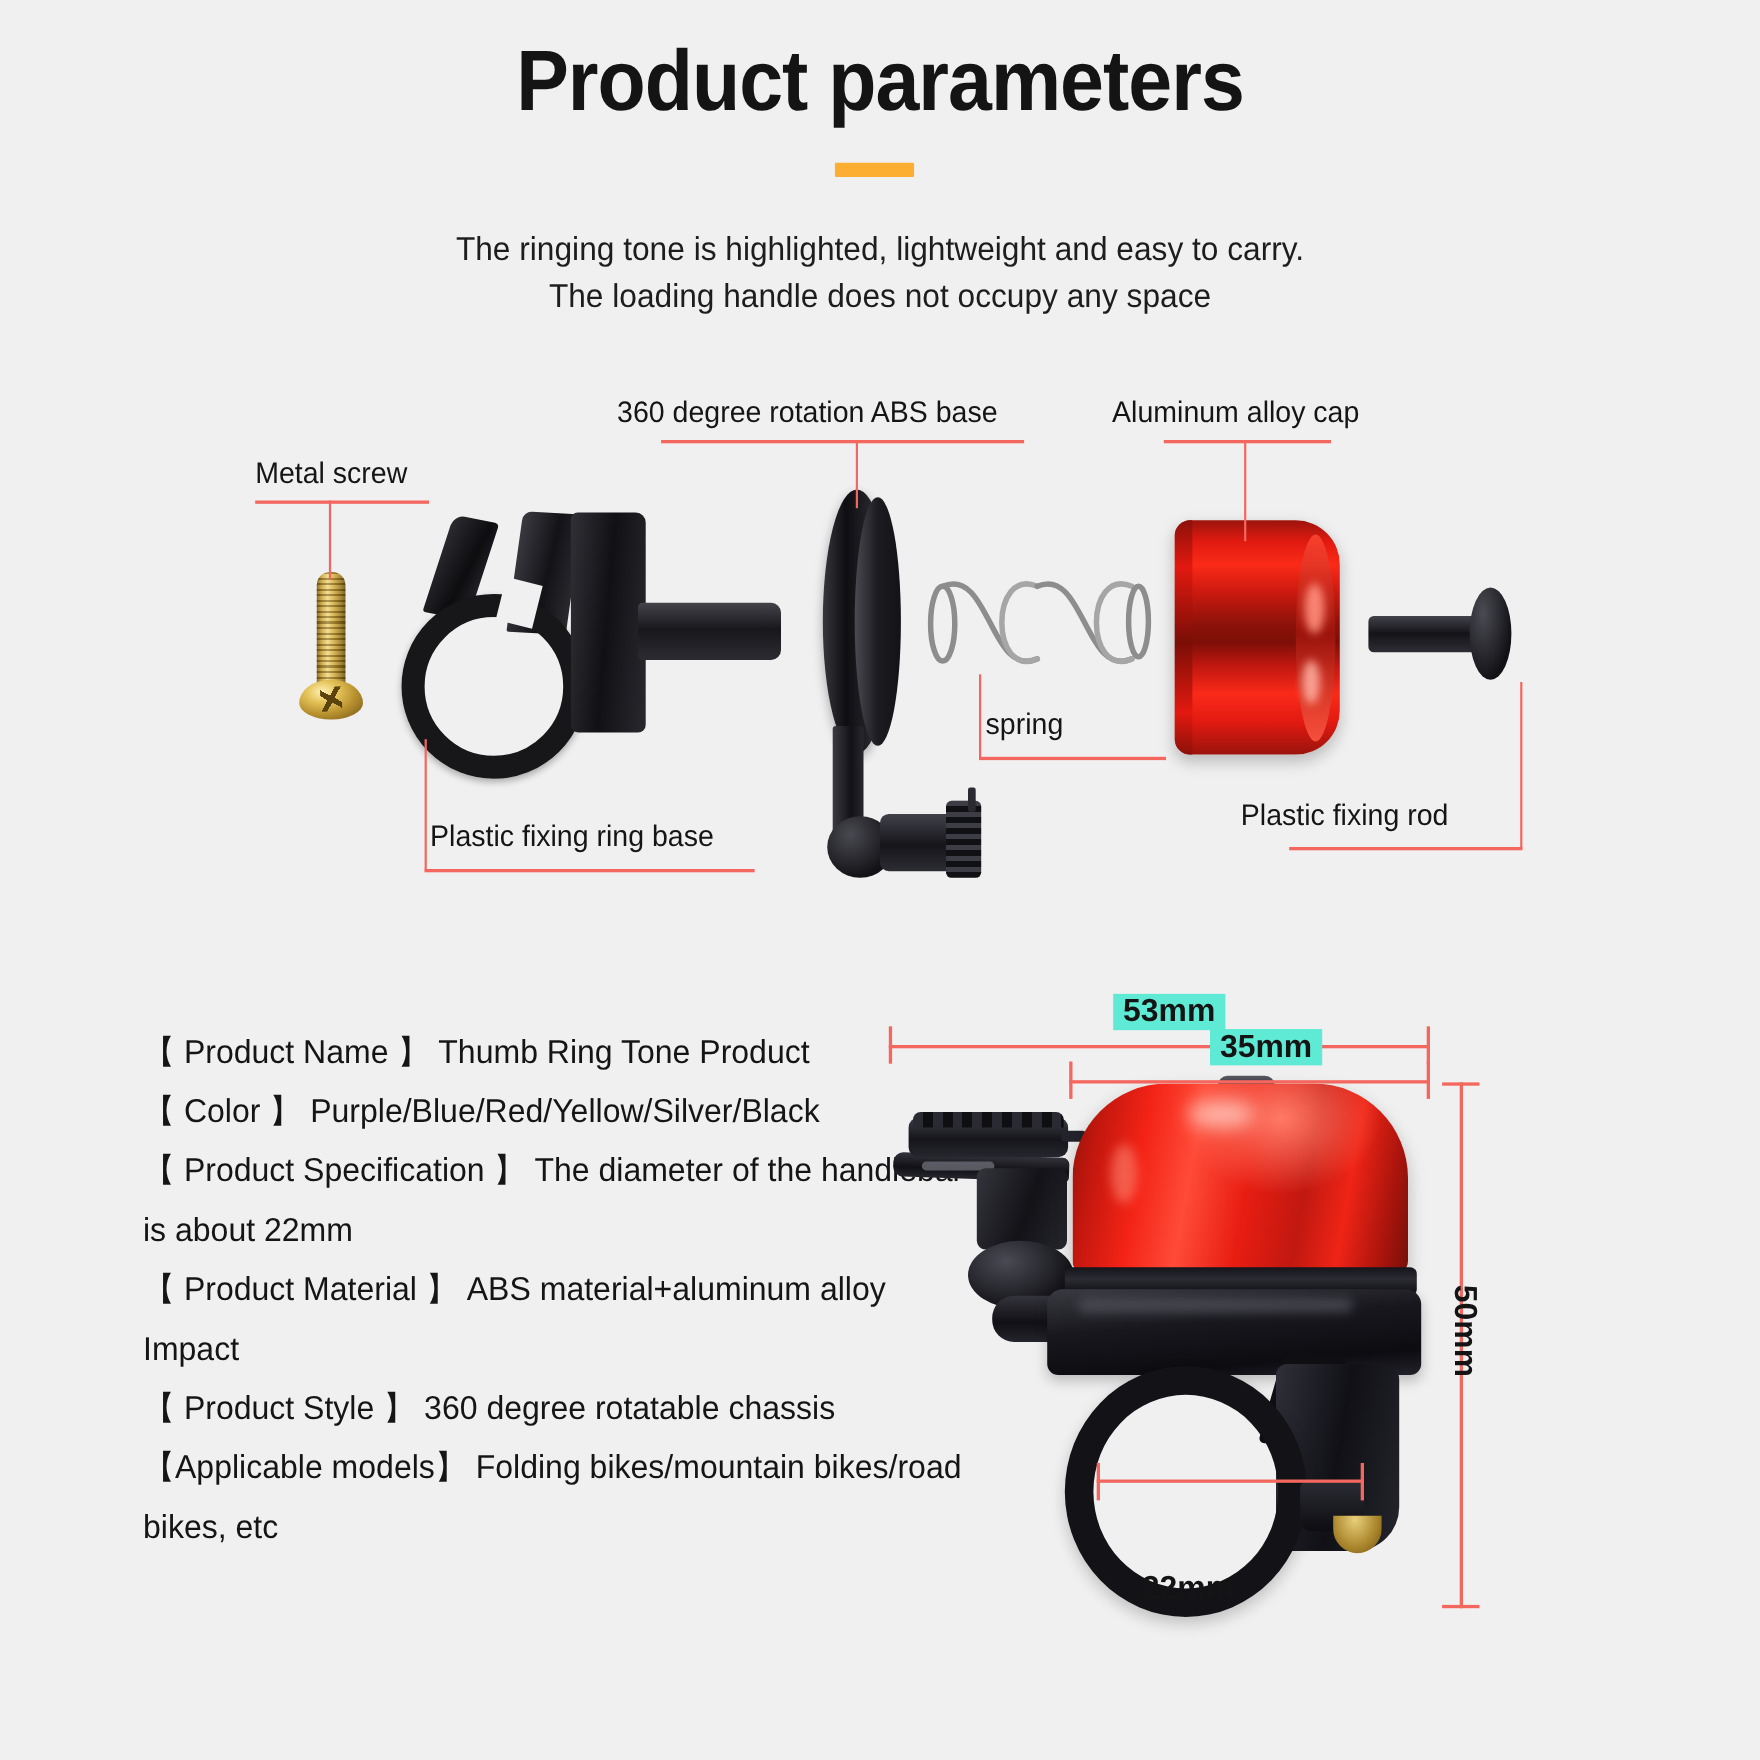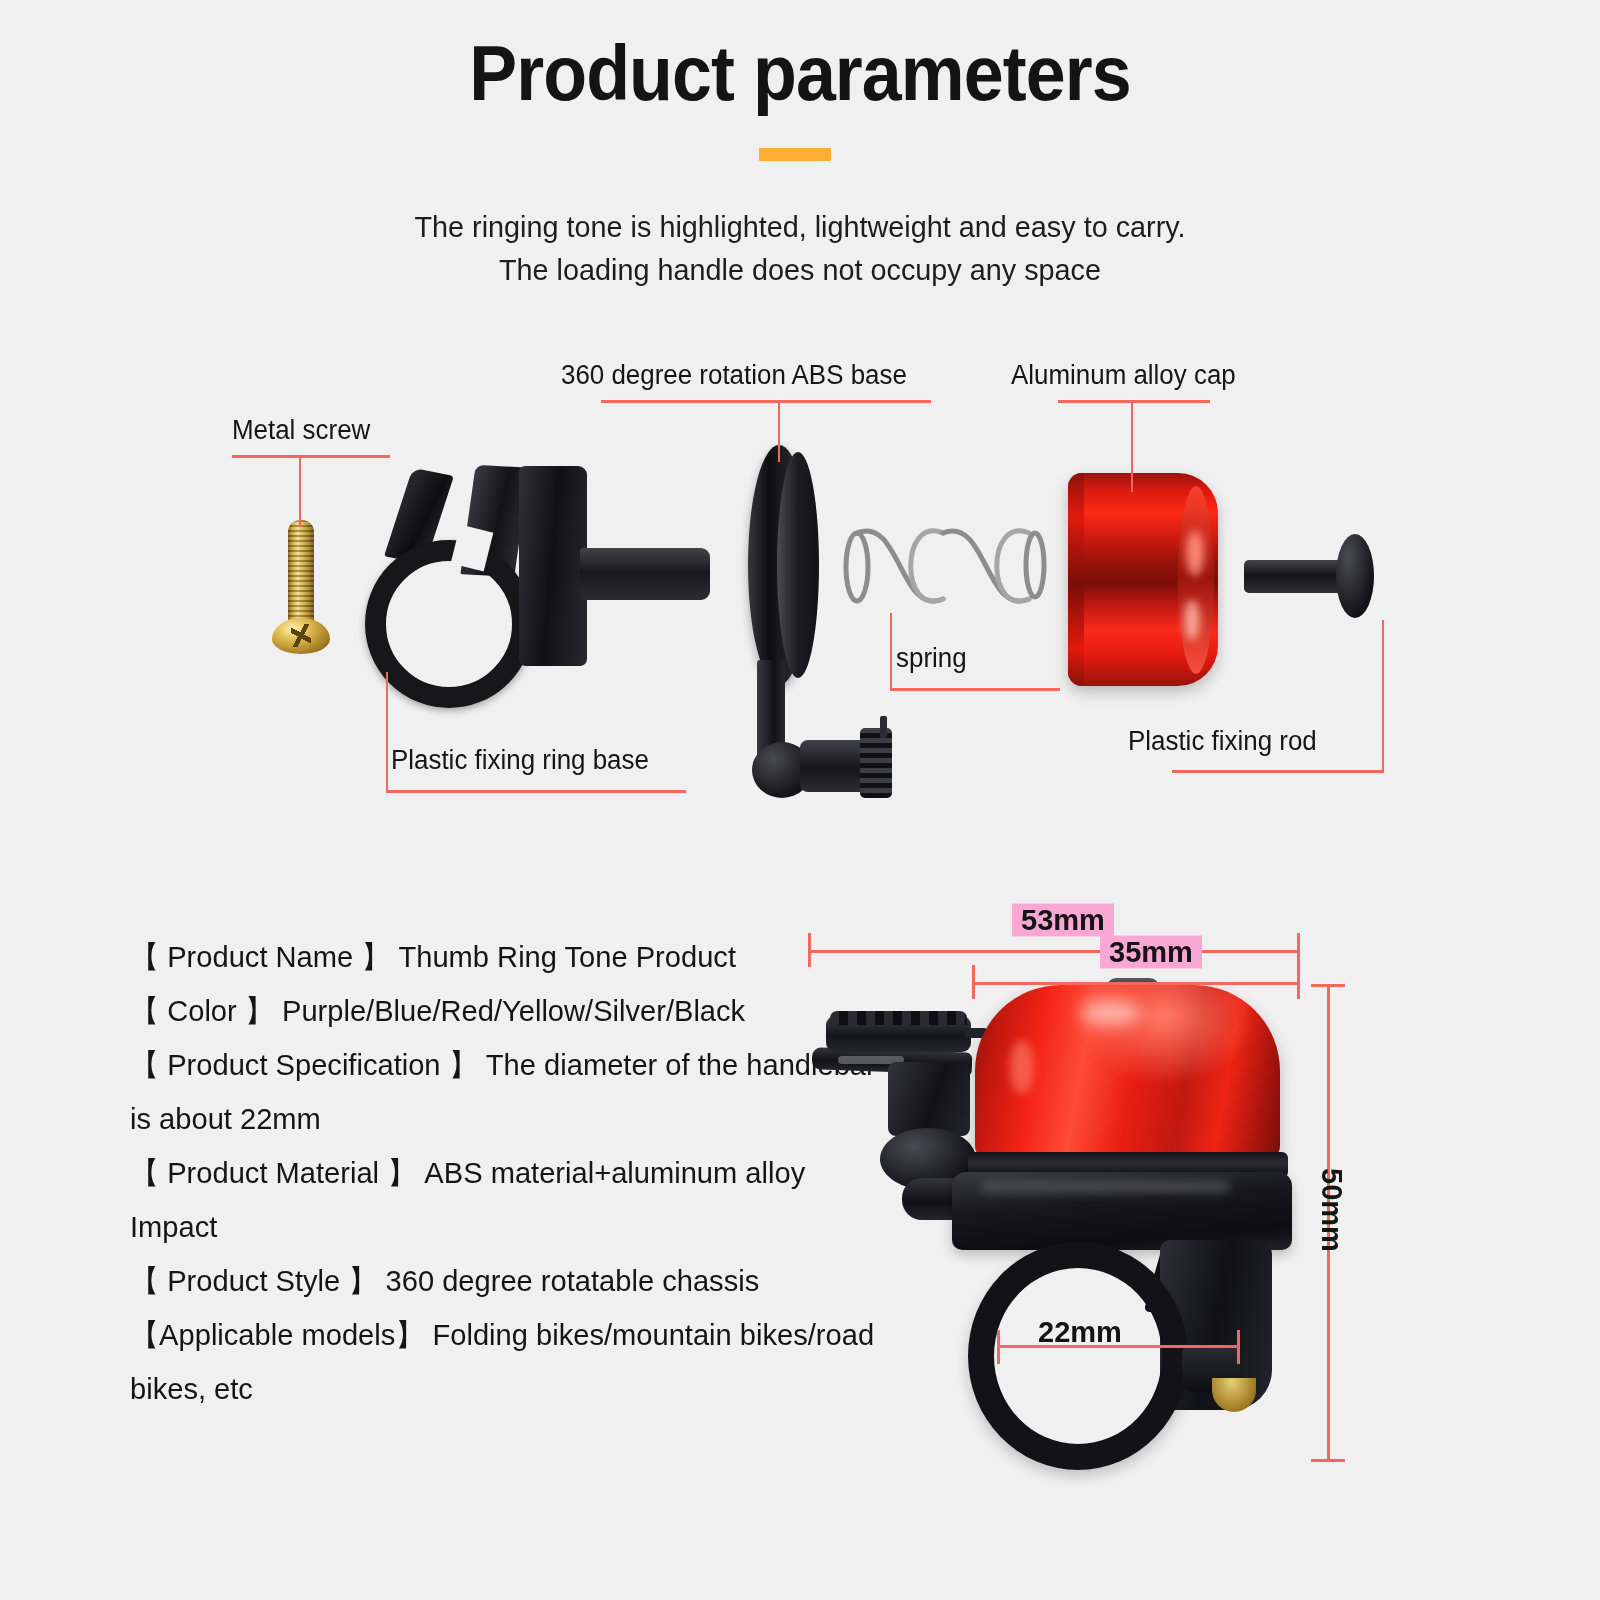--- a/index.html
+++ b/index.html
@@ -311,21 +311,21 @@
     border-radius:4px 4px 10px 10px;
   }
 
   
   .dim-h { position:absolute; background:#f4675f; height:3px; }
   .dim-v { position:absolute; background:#f4675f; width:3px; }
   .tick-v { position:absolute; background:#f4675f; width:3px; height:34px; }
   .tick-h { position:absolute; background:#f4675f; height:3px; width:34px; }
   .dim-label {
     position:absolute; font-size:29px; font-weight:bold; color:#141414;
-    background:#f9a8d4; padding:0 9px; white-space:nowrap;
+    background:#5eead4; padding:0 9px; white-space:nowrap;
   }
   #dim-50-label {
     position:absolute; font-size:29px; font-weight:bold; color:#141414;
     white-space:nowrap;
     transform:rotate(90deg); transform-origin:left top;
   }
   #dim-22-label {
     position:absolute; font-size:29px; font-weight:bold; color:#141414;
     white-space:nowrap;
   }
@@ -470,14 +470,14 @@
   <div class="dim-label" style="left:1100px; top:952px; transform:translateY(-50%);">35mm</div>
 
   <div class="dim-v" style="left:1327px; top:984px; height:478px;"></div>
   <div class="tick-h" style="left:1311px; top:984px;"></div>
   <div class="tick-h" style="left:1311px; top:1459px;"></div>
   <div id="dim-50-label" style="left:1348px; top:1168px;">50mm</div>
 
   <div class="dim-h" style="left:997px;  top:1345px; width:243px;"></div>
   <div class="tick-v" style="left:997px;  top:1330px;"></div>
   <div class="tick-v" style="left:1237px; top:1330px;"></div>
-  <div id="dim-22-label" style="left:1038px; top:1316px;">22mm</div>
+  <div id="dim-22-label" style="left:1038px; top:1428px;">22mm</div>
 </div>
 
 </body></html>

